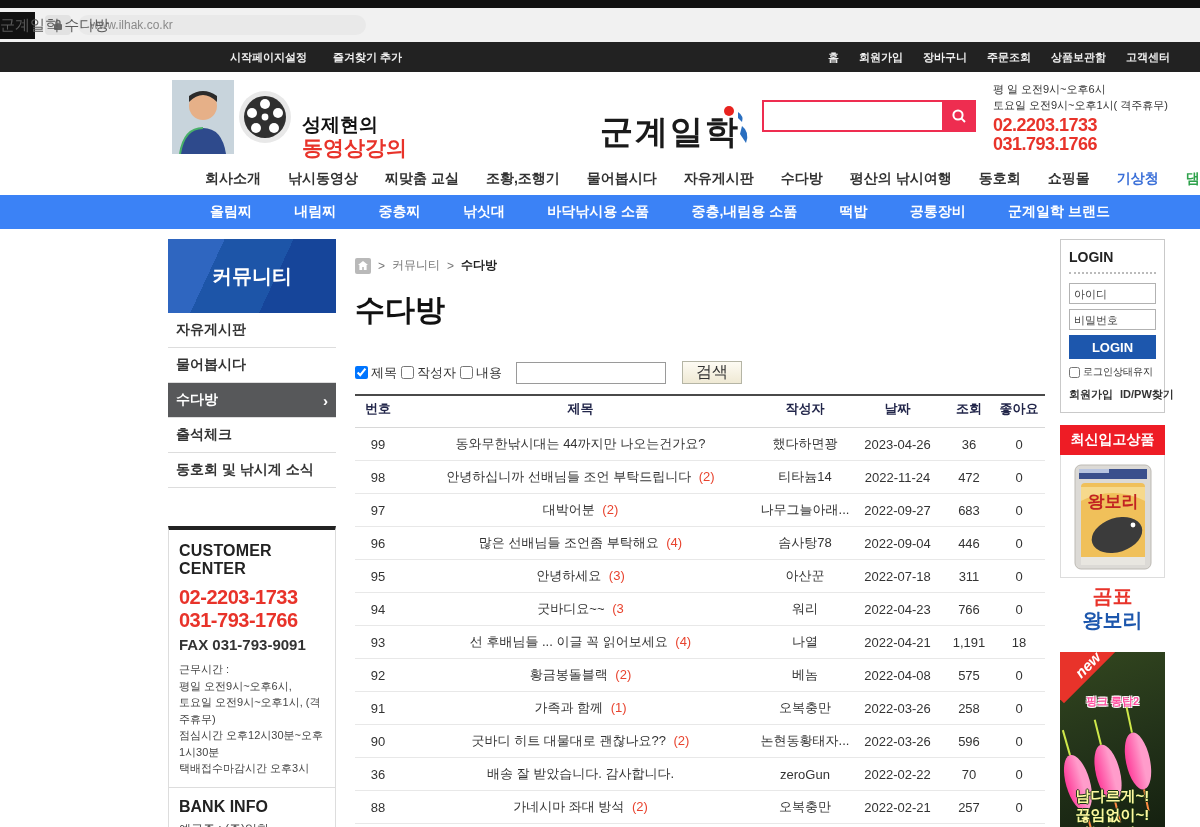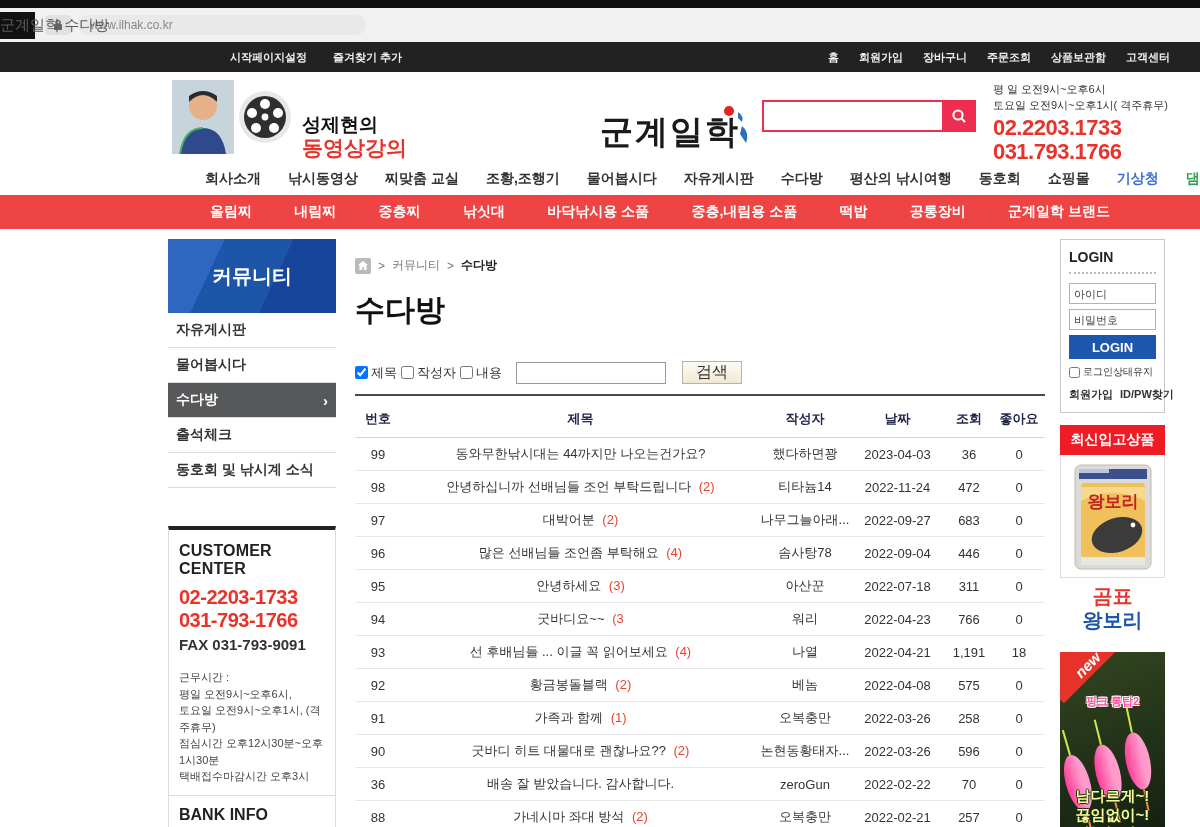--- a/index.html
+++ b/index.html
@@ -30,30 +30,30 @@
   .lect-txt .l1 { font-size:19px; font-weight:bold; color:#111;margin-top:40px; }
   .lect-txt .l2 { font-size:21px; font-weight:bold; color:#e8332a; }
   .logo { position:absolute; left:600px; top:38px; display:flex; align-items:flex-start; cursor:pointer; }
   .logo-text { font-family:"DejaVu Serif", serif; font-size:33px; font-weight:bold; color:#1a1a1a; letter-spacing:2px; }
   .logo-dot { width:10px; height:10px; border-radius:50%; background:#e8231f; margin:-4px 0 0 -16px; }
   .hdr-search { position:absolute; left:762px; top:28px; display:flex; }
   .hdr-search input { width:180px; height:32px; border:2px solid #ee2d50; border-right:none; padding:0 8px; font-size:13px; outline:none; }
   .hdr-search button { width:34px; height:32px; background:#ee2d50; border:none; cursor:pointer; display:flex; align-items:center; justify-content:center; }
   .hdr-right { position:absolute; right:32px; top:10px; }
   .hours { font-size:11px; color:#333; line-height:1.45; }
-  .phones { margin-top:2px; font-size:22px; font-weight:bold; color:#e8332a; line-height:1.08; letter-spacing:-0.5px; }
+  .phones { margin-top:2px; font-size:18px; font-weight:bold; color:#e8332a; line-height:1.08; letter-spacing:-0.5px; }
 
   
   .mainnav { height:33px; display:flex; align-items:center; padding-left:178px; gap:27px; background:#fff; }
   .burger { width:26px; display:flex; flex-direction:column; gap:4px; cursor:pointer; }
   .burger span { height:3px; background:#444; border-radius:1px; }
   .mainnav a { font-size:14px; font-weight:bold; color:#333; text-decoration:none; white-space:nowrap; }
 
   
-  .bluenav { height:34px; background:#ef4444; display:flex; align-items:center; justify-content:space-between;
+  .bluenav { height:34px; background:#3b82f6; display:flex; align-items:center; justify-content:space-between;
     padding:0 90px 0 210px; }
   .bluenav a { color:#fff; font-size:14px; font-weight:bold; text-decoration:none; white-space:nowrap; }
 
   
   .page { display:flex; margin-left:168px; width:997px; padding-top:10px; }
   .col-left { width:168px; flex:none; }
   .col-main { width:690px; flex:none; margin-left:19px; }
   .col-right { width:105px; flex:none; margin-left:15px; }
 
   
@@ -62,38 +62,38 @@
     background-color:#1d55a8; }
   .smenu { list-style:none; }
   .smenu li { height:35px; display:flex; align-items:center; justify-content:space-between; padding:0 8px;
     border-bottom:1px solid #ddd; font-size:14px; font-weight:bold; color:#333; cursor:pointer; }
   .smenu li.active { background:#57585a; color:#fff; }
   .smenu li .chev { font-size:15px; font-weight:bold; }
   .cust-box { margin-top:38px; border:1px solid #ddd; border-top:4px solid #222; padding:12px 10px 10px; }
   .cust-title { font-size:16px; font-weight:bold; color:#222; letter-spacing:0.2px; }
   .cust-phone { margin-top:8px; font-size:20px; font-weight:bold; color:#e8332a; line-height:1.15; letter-spacing:-0.5px; }
   .cust-fax { margin-top:4px; font-size:15px; font-weight:bold; color:#333; }
-  .cust-hours { margin-top:16px; font-size:11px; color:#444; line-height:1.5; }
+  .cust-hours { margin-top:8px; font-size:11px; color:#444; line-height:1.5; }
   .cust-div { border-top:1px solid #ddd; margin:10px -10px 10px; }
   .bank-title { font-size:16px; font-weight:bold; color:#222; }
   .bank-holder { margin-top:5px; font-size:12px; color:#444; }
 
   
   .breadcrumb { margin-top:18px; display:flex; align-items:center; gap:7px; font-size:12px; color:#777; }
   .home-ico { width:16px; height:16px; background:#b9b9b9; border-radius:2px; display:flex; align-items:center; justify-content:center; cursor:pointer; }
   .breadcrumb .cur { color:#222; font-weight:bold; }
   h1.page-title { font-size:30px; font-weight:bold; color:#111; margin:16px 0 30px; }
   .filters { display:flex; align-items:center; gap:6px; margin-bottom:10px; font-size:13px; color:#333; }
   .filters label { display:flex; align-items:center; gap:3px; margin-right:4px; }
   .filters input[type="text"] { width:150px; height:22px; border:1px solid #9a9a9a; margin-left:4px; padding:0 5px; }
   .filters button { margin-left:10px; font-size:16px; padding:0 13px; border:1px solid #b5b5a5;
     background:linear-gradient(#fdfbf3,#efe9d4); cursor:pointer; color:#333; }
 
   table.board { width:100%; border-collapse:collapse; border-top:2px solid #4a4a4a; table-layout:fixed; }
-  table.board th { font-size:13px; font-weight:bold; color:#22264a; padding:14px 0 9px; border-bottom:1px solid #d8d8d8; }
+  table.board th { font-size:13px; font-weight:bold; color:#22264a; padding:4px 0 9px; border-bottom:1px solid #d8d8d8; }
   table.board td { font-size:13px; color:#333; padding:7px 0; border-bottom:1px solid #e8e8e8; text-align:center; }
   td.c-no { color:#555; }
   td.c-title { text-align:left; padding-left:20px; }
   td.c-title .tlink { cursor:pointer; }
   td.c-title .cmt { color:#e8432e; margin-left:4px; }
   td.c-date { color:#777; font-size:12px; }
   td.c-views, td.c-likes { color:#555; font-size:12px; }
 
   
   .login-box { border:1px solid #c9c9c9; padding:9px 8px 10px; background:#fff; }
@@ -369,21 +369,21 @@
       <tbody>
 
           <tr>
             <td class="c-no">99</td>
             <td class="c-title">
               
               <span class="tlink">동와무한낚시대는 44까지만 나오는건가요?</span>
               
             </td>
             <td class="c-author">했다하면꽝</td>
-            <td class="c-date">2023-04-03</td>
+            <td class="c-date">2023-04-26</td>
             <td class="c-views">36</td>
             <td class="c-likes">0</td>
           </tr>
 
           <tr>
             <td class="c-no">98</td>
             <td class="c-title">
               
               <span class="tlink">안녕하십니까 선배님들 조언 부탁드립니다</span>
               <span class="cmt">(2)</span>

